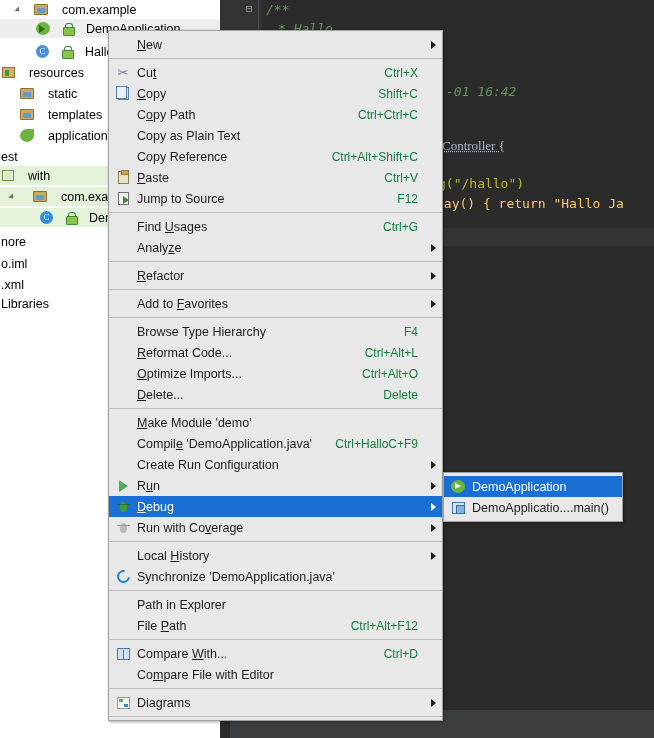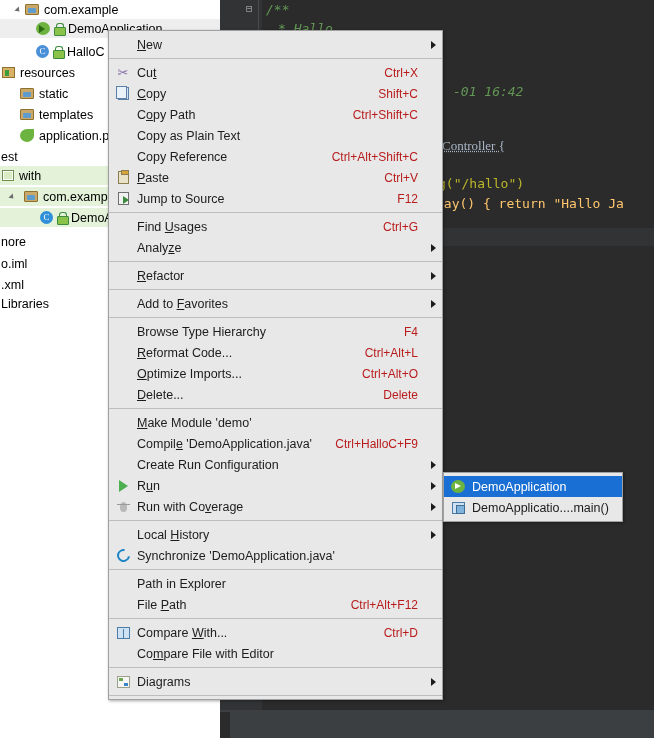--- a/index.html
+++ b/index.html
@@ -50,20 +50,21 @@
     position: absolute; left: 0; top: 0; width: 220px; height: 738px;
     background: #ffffff;
     font-family: "Liberation Sans", sans-serif;
     font-size: 12.5px;
     color: #000;
   }
   .tree-row {
     position: absolute; left: 0; width: 220px; height: 19px;
     display: flex; align-items: center;
     white-space: nowrap;
+    gap: 9px;
   }
   .tree-row.sel-gray { background: #eeeeee; }
   .tree-row.sel-green { background: #e3f2d9; }
   .tw {
     width: 11px; height: 11px; display:inline-block; position:relative; flex:0 0 auto;
   }
   .tw.open::before {
     content:""; position:absolute; left:2px; top:3px;
     border-left:4px solid #6e6e6e; border-top:3.5px solid transparent;
     border-bottom:3.5px solid transparent;
@@ -139,21 +140,21 @@
     cursor: default;
   }
   .mi.sel { background: #1a6fd4; color: #ffffff; }
   .mi-icon {
     width: 20px; flex: 0 0 auto;
     display: flex; align-items: center; justify-content: center;
     height: 16px;
   }
   .mi-label { flex: 1 1 auto; padding-left: 4px; }
   .mi-label u { text-decoration: underline; }
-  .mi-shortcut { color: #b91c1c; font-size: 12px; padding-left: 14px; flex: 0 0 auto; }
+  .mi-shortcut { color: #15803d; font-size: 12px; padding-left: 14px; flex: 0 0 auto; }
   .mi-arrow {
     flex: 0 0 auto; width: 10px; margin-left: 8px;
     display:flex; align-items:center; justify-content:flex-end;
   }
   .mi-arrow i {
     display:inline-block; width:0; height:0;
     border-left: 5px solid #1c1c1c;
     border-top: 4px solid transparent;
     border-bottom: 4px solid transparent;
   }
@@ -258,21 +259,21 @@
     <div class="lineno" style="top:2px; right:612px;">6</div>
     <div class="lineno" style="top:21px; right:612px;">7</div>
 
     <div class="fold" style="top:2px; left:26px;">⊟</div>
 
     <div class="code-line c-comment" style="left:46px; top:2px;">/**</div>
     <div class="code-line c-comment" style="left:58px; top:21px;">* Hallo</div>
 
     <div class="guideline" style="left:38px; top:0; height:100px;"></div>
 
-    <div class="code-line c-comment" style="left:233px; top:84px;">-01 16:42</div>
+    <div class="code-line c-comment" style="left:226px; top:84px;">-01 16:42</div>
     <div class="code-line c-ident" style="left:222px; top:138px;font-family:Liberation Serif, serif;">Controller {</div>
     <div class="code-line" style="left:218px; top:176px;"><span class="c-anno">g("/hallo")</span></div>
     <div class="code-line" style="left:216px; top:196px;"><span class="c-method">say() { return "Hallo Ja</span></div>
 
     <div class="editor-strip" style="left:0; top:228px; width:434px; height:18px; background:#313335;"></div>
     <div class="editor-strip" style="left:0; top:710px; width:434px; height:28px; background:#3c3f41;"></div>
     <div class="editor-strip" style="left:0; top:712px; width:10px; height:26px; background:#2b2b2b;"></div>
   </div>
 
   <div class="sidebar">
@@ -377,21 +378,21 @@
           <span class="mi-icon">
             <span class="g-copy"></span>
           </span>
           <span class="mi-label"><u>C</u>opy</span>
           <span class="mi-shortcut">Shift+C</span>
           <span class="mi-arrow"></span>
         </div>
         <div class="mi">
           <span class="mi-icon"></span>
           <span class="mi-label">C<u>o</u>py Path</span>
-          <span class="mi-shortcut">Ctrl+Shift+C</span>
+          <span class="mi-shortcut">Ctrl+Ctrl+C</span>
           <span class="mi-arrow"></span>
         </div>
         <div class="mi">
           <span class="mi-icon"></span>
           <span class="mi-label">Copy as Plain Text</span>
           <span class="mi-arrow"></span>
         </div>
         <div class="mi">
           <span class="mi-icon"></span>
           <span class="mi-label">Copy Reference</span>
@@ -486,20 +487,29 @@
           <span class="mi-label">Create Run Configuration</span>
           <span class="mi-arrow">
             <i></i>
           </span>
         </div>
         <div class="mi">
           <span class="mi-icon">
             <span class="g-run"></span>
           </span>
           <span class="mi-label">R<u>u</u>n</span>
+          <span class="mi-arrow">
+            <i></i>
+          </span>
+        </div>
+        <div class="mi sel">
+          <span class="mi-icon">
+            <span class="g-bug"></span>
+          </span>
+          <span class="mi-label"><u>D</u>ebug</span>
           <span class="mi-arrow">
             <i></i>
           </span>
         </div>
         <div class="mi">
           <span class="mi-icon">
             <span class="g-bug g-bug-gray"></span>
           </span>
           <span class="mi-label">Run with Co<u>v</u>erage</span>
           <span class="mi-arrow">

